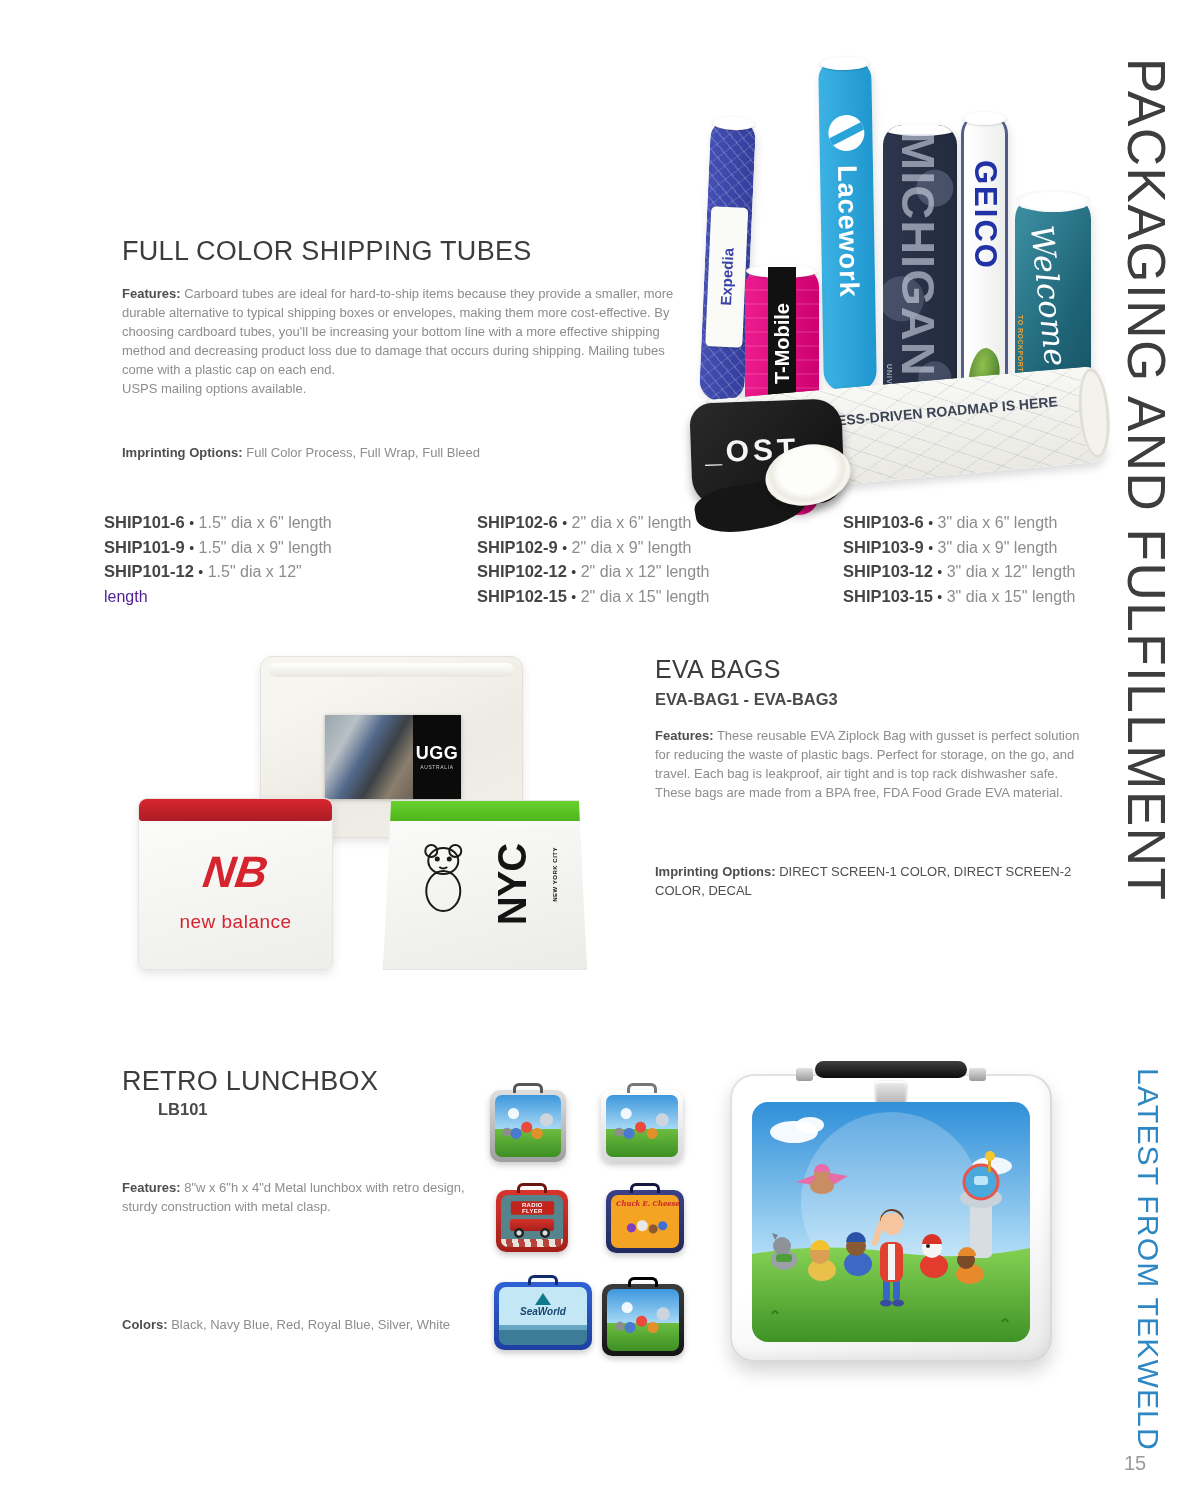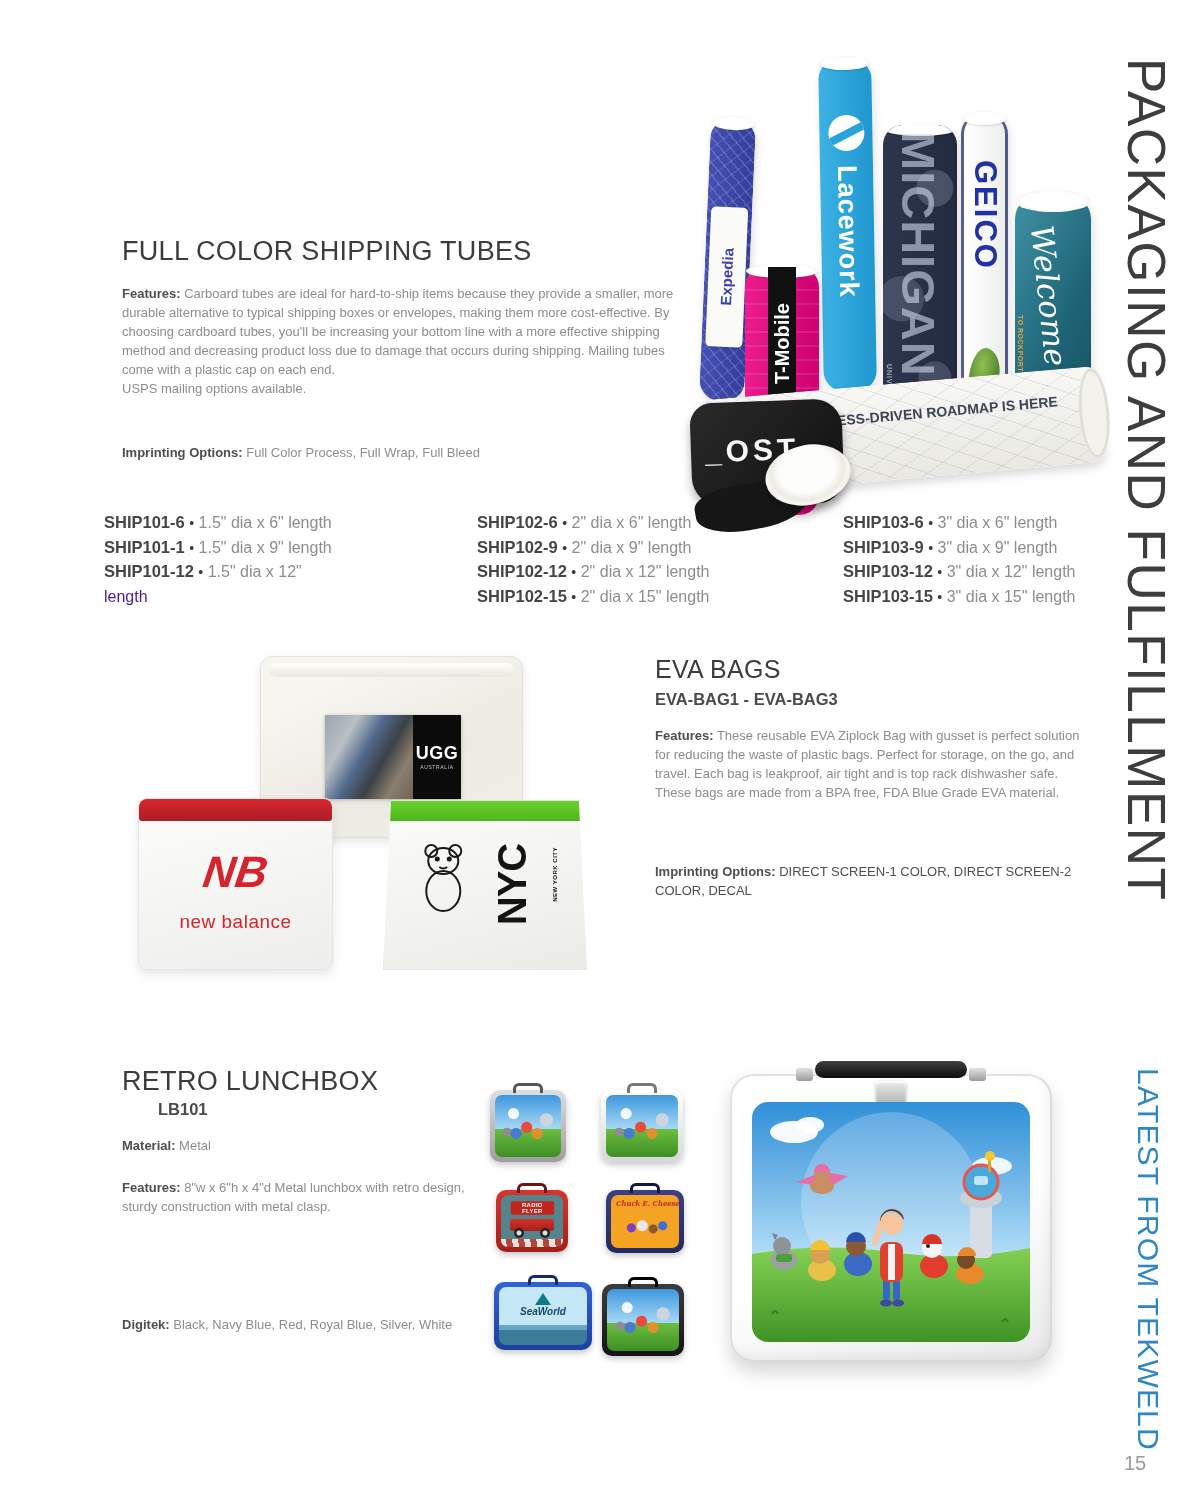--- a/index.html
+++ b/index.html
@@ -296,21 +296,21 @@
     <div class="plastic-cap"></div>
   </div>
 
   <div class="sku-col" style="left:104px; width:275px;">
     <div class="sku-line">
       <span class="sku-code">SHIP101-6</span>
       <span class="sku-bullet">•</span>
       <span class="sku-size">1.5" dia x 6" length</span>
     </div>
     <div class="sku-line">
-      <span class="sku-code">SHIP101-1</span>
+      <span class="sku-code">SHIP101-9</span>
       <span class="sku-bullet">•</span>
       <span class="sku-size">1.5" dia x 9" length</span>
     </div>
     <div class="sku-line">
       <span class="sku-code">SHIP101-12</span>
       <span class="sku-bullet">•</span>
       <span class="sku-size">1.5" dia x 12"</span>
     </div>
     <div class="sku-wrap2">length</div>
   </div>
@@ -394,44 +394,40 @@
       </div>
       <div class="nyc-sub">NEW YORK CITY</div>
     </div>
   </div>
 
   <h1 class="h1" style="left:655px; top:655px; font-size:25px;">EVA BAGS</h1>
   <div class="sub-sku" style="left:655px; top:690px;">EVA-BAG1 - EVA-BAG3</div>
 
   <p class="body-txt" style="left:655px; top:726px; width:436px;">
     <span class="lbl">Features:</span>
-    <span>These reusable EVA Ziplock Bag with gusset is perfect solution for reducing the waste of plastic bags. Perfect for storage, on the go, and travel. Each bag is leakproof, air tight and is top rack dishwasher safe. These bags are made from a BPA free, FDA Blue Grade EVA material.</span>
+    <span>These reusable EVA Ziplock Bag with gusset is perfect solution for reducing the waste of plastic bags. Perfect for storage, on the go, and travel. Each bag is leakproof, air tight and is top rack dishwasher safe. These bags are made from a BPA free, FDA Food Grade EVA material.</span>
   </p>
 
   <p class="body-txt dark-body" style="left:655px; top:862px; width:450px;">
     <span class="lbl">Imprinting Options:</span>
     <span>DIRECT SCREEN-1 COLOR, DIRECT SCREEN-2 COLOR, DECAL</span>
   </p>
 
   <h1 class="h1" style="left:122px; top:1066px;">RETRO LUNCHBOX</h1>
   <div class="sub-sku" style="left:122px; top:1100px;margin-left:36px;">LB101</div>
 
-  <p class="body-txt" style="left:122px; top:1136px; width:358px;">
-    <span class="lbl">Material:</span>
-    <span>Metal</span>
-  </p>
 
   <p class="body-txt" style="left:122px; top:1178px; width:358px;">
     <span class="lbl">Features:</span>
     <span>8"w x 6"h x 4"d Metal lunchbox with retro design, sturdy construction with metal clasp.</span>
   </p>
 
 
   <p class="body-txt" style="left:122px; top:1315px; width:358px;">
-    <span class="lbl">Digitek:</span>
+    <span class="lbl">Colors:</span>
     <span>Black, Navy Blue, Red, Royal Blue, Silver, White</span>
   </p>
 
   <div class="lb lb1">
     <div class="lb-handle" style="border-color:#555;"></div>
     <div class="lb-panel paw-mini"></div>
   </div>
   <div class="lb lb2">
     <div class="lb-handle" style="border-color:#777;"></div>
     <div class="lb-panel paw-mini"></div>

